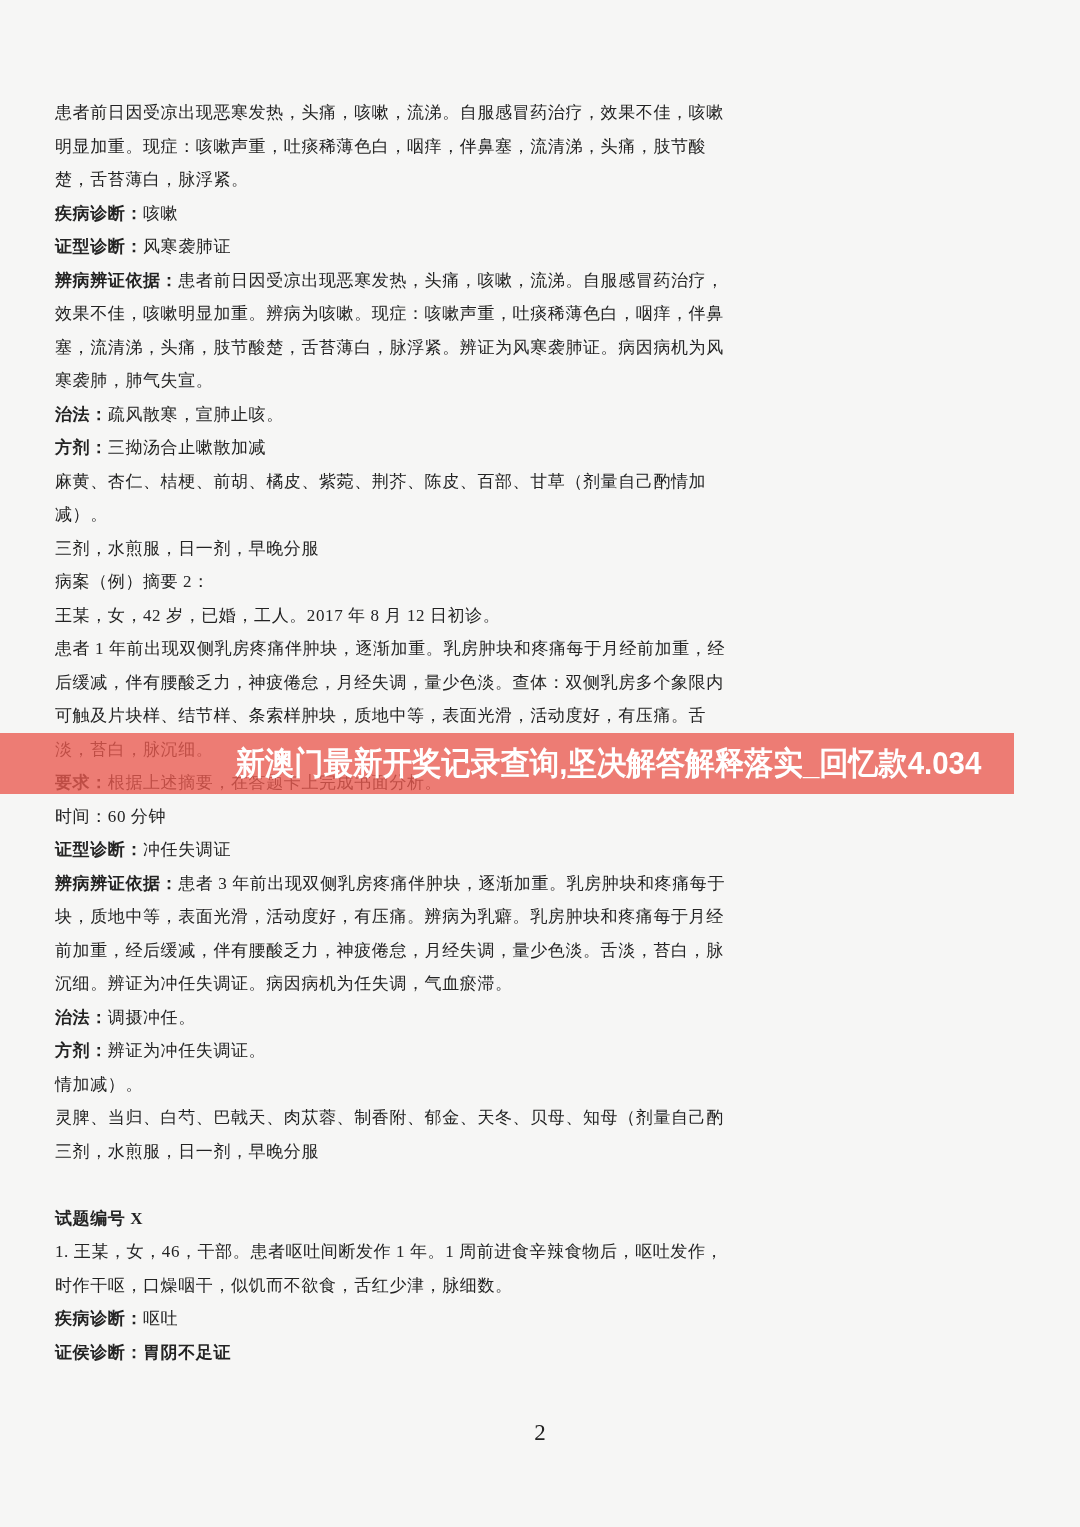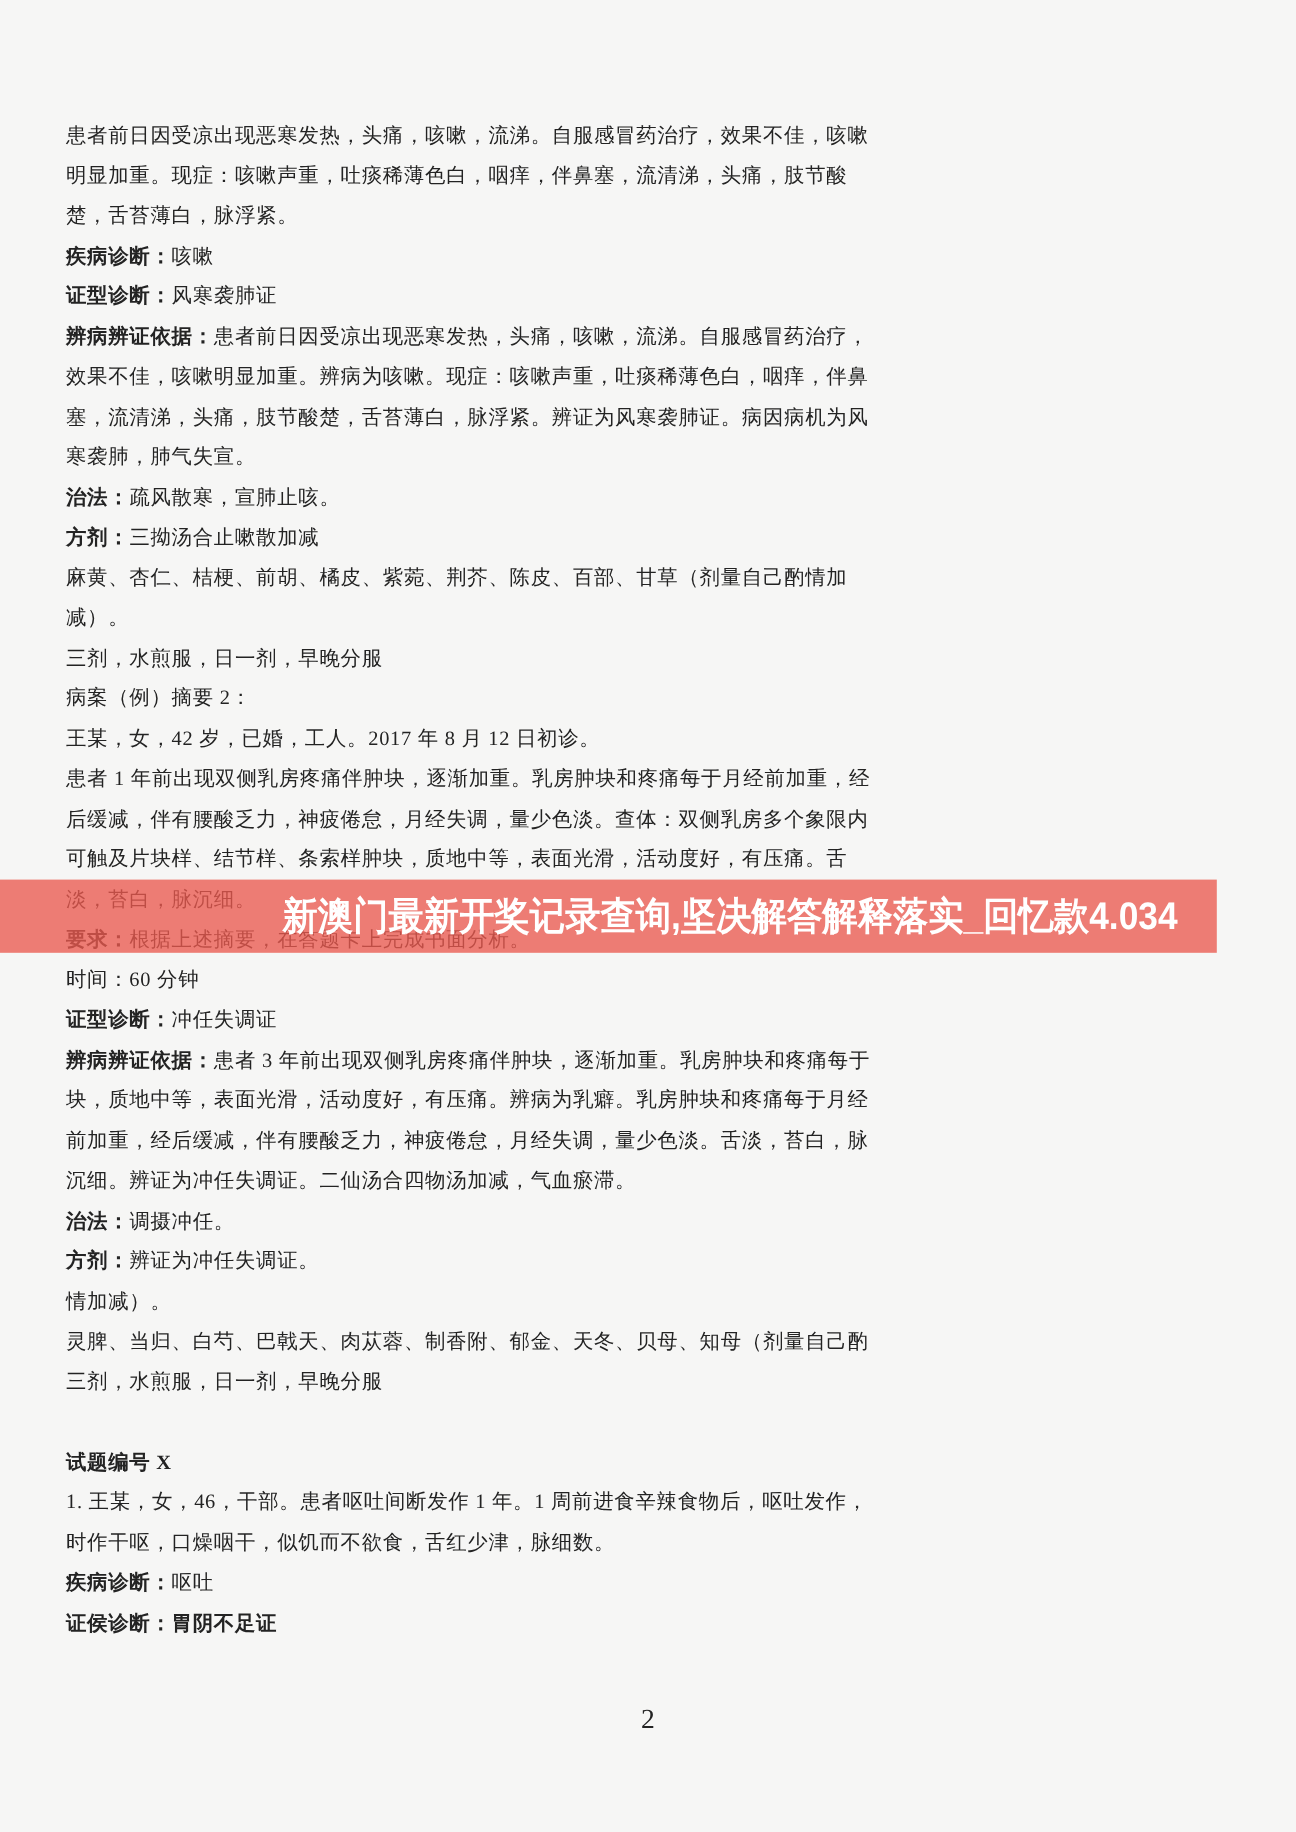--- a/index.html
+++ b/index.html
@@ -81,21 +81,21 @@
     <div class="line"><span>患者 1 年前出现双侧乳房疼痛伴肿块，逐渐加重。乳房肿块和疼痛每于月经前加重，经</span></div>
     <div class="line"><span>后缓减，伴有腰酸乏力，神疲倦怠，月经失调，量少色淡。查体：双侧乳房多个象限内</span></div>
     <div class="line"><span>可触及片块样、结节样、条索样肿块，质地中等，表面光滑，活动度好，有压痛。舌</span></div>
     <div class="line"><span>淡，苔白，脉沉细。</span></div>
     <div class="line"><span class="label">要求：</span><span>根据上述摘要，在答题卡上完成书面分析。</span></div>
     <div class="line"><span>时间：60 分钟</span></div>
     <div class="line"><span class="label">证型诊断：</span><span>冲任失调证</span></div>
     <div class="line"><span class="label">辨病辨证依据：</span><span>患者 3 年前出现双侧乳房疼痛伴肿块，逐渐加重。乳房肿块和疼痛每于</span></div>
     <div class="line"><span>块，质地中等，表面光滑，活动度好，有压痛。辨病为乳癖。乳房肿块和疼痛每于月经</span></div>
     <div class="line"><span>前加重，经后缓减，伴有腰酸乏力，神疲倦怠，月经失调，量少色淡。舌淡，苔白，脉</span></div>
-    <div class="line"><span>沉细。辨证为冲任失调证。二仙汤合四物汤加减，气血瘀滞。</span></div>
+    <div class="line"><span>沉细。辨证为冲任失调证。病因病机为任失调，气血瘀滞。</span></div>
     <div class="line"><span class="label">治法：</span><span>调摄冲任。</span></div>
     <div class="line"><span class="label">方剂：</span><span>辨证为冲任失调证。</span></div>
     <div class="line"><span>情加减）。</span></div>
     <div class="line"><span>灵脾、当归、白芍、巴戟天、肉苁蓉、制香附、郁金、天冬、贝母、知母（剂量自己酌</span></div>
     <div class="line"><span>三剂，水煎服，日一剂，早晚分服</span></div>
     <div class="line blank"></div>
     <div class="line bold"><span>试题编号 X</span></div>
     <div class="line"><span>1. 王某，女，46，干部。患者呕吐间断发作 1 年。1 周前进食辛辣食物后，呕吐发作，</span></div>
     <div class="line"><span>时作干呕，口燥咽干，似饥而不欲食，舌红少津，脉细数。</span></div>
     <div class="line"><span class="label">疾病诊断：</span><span>呕吐</span></div>

